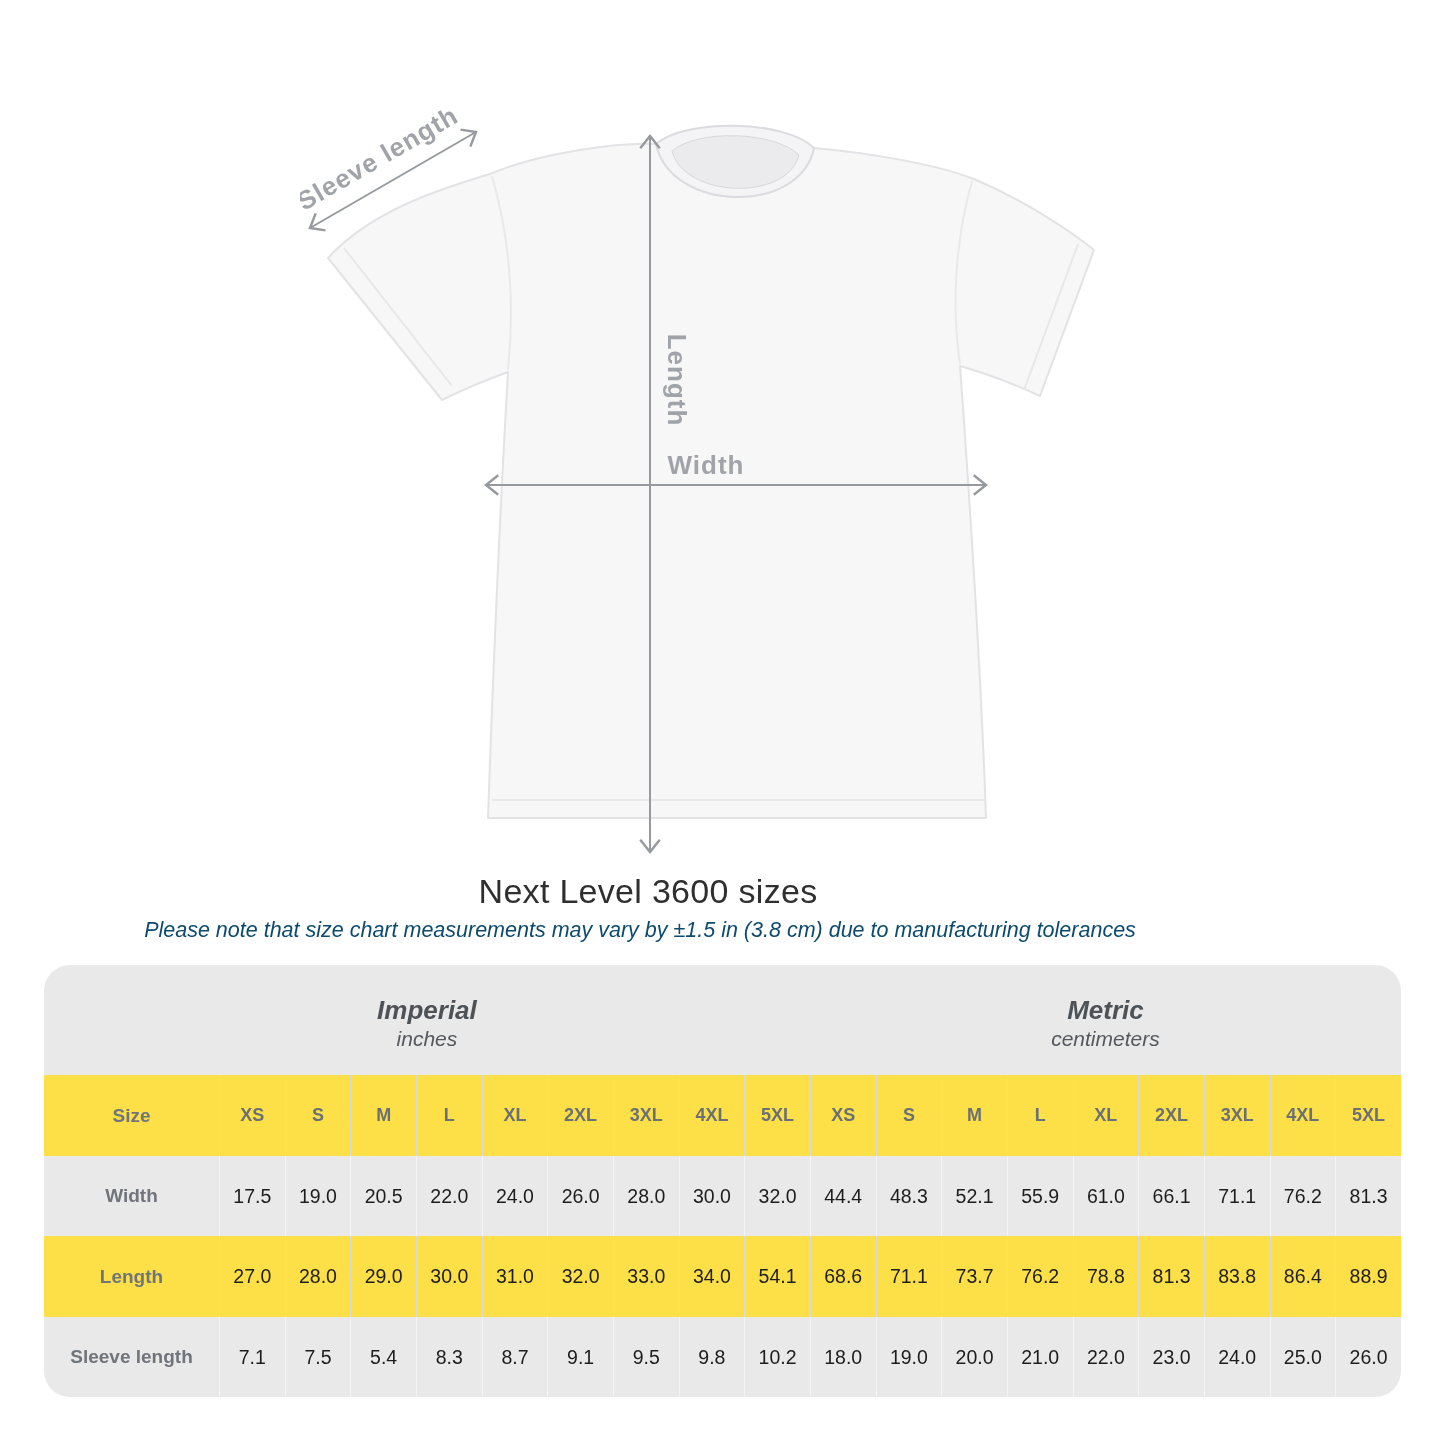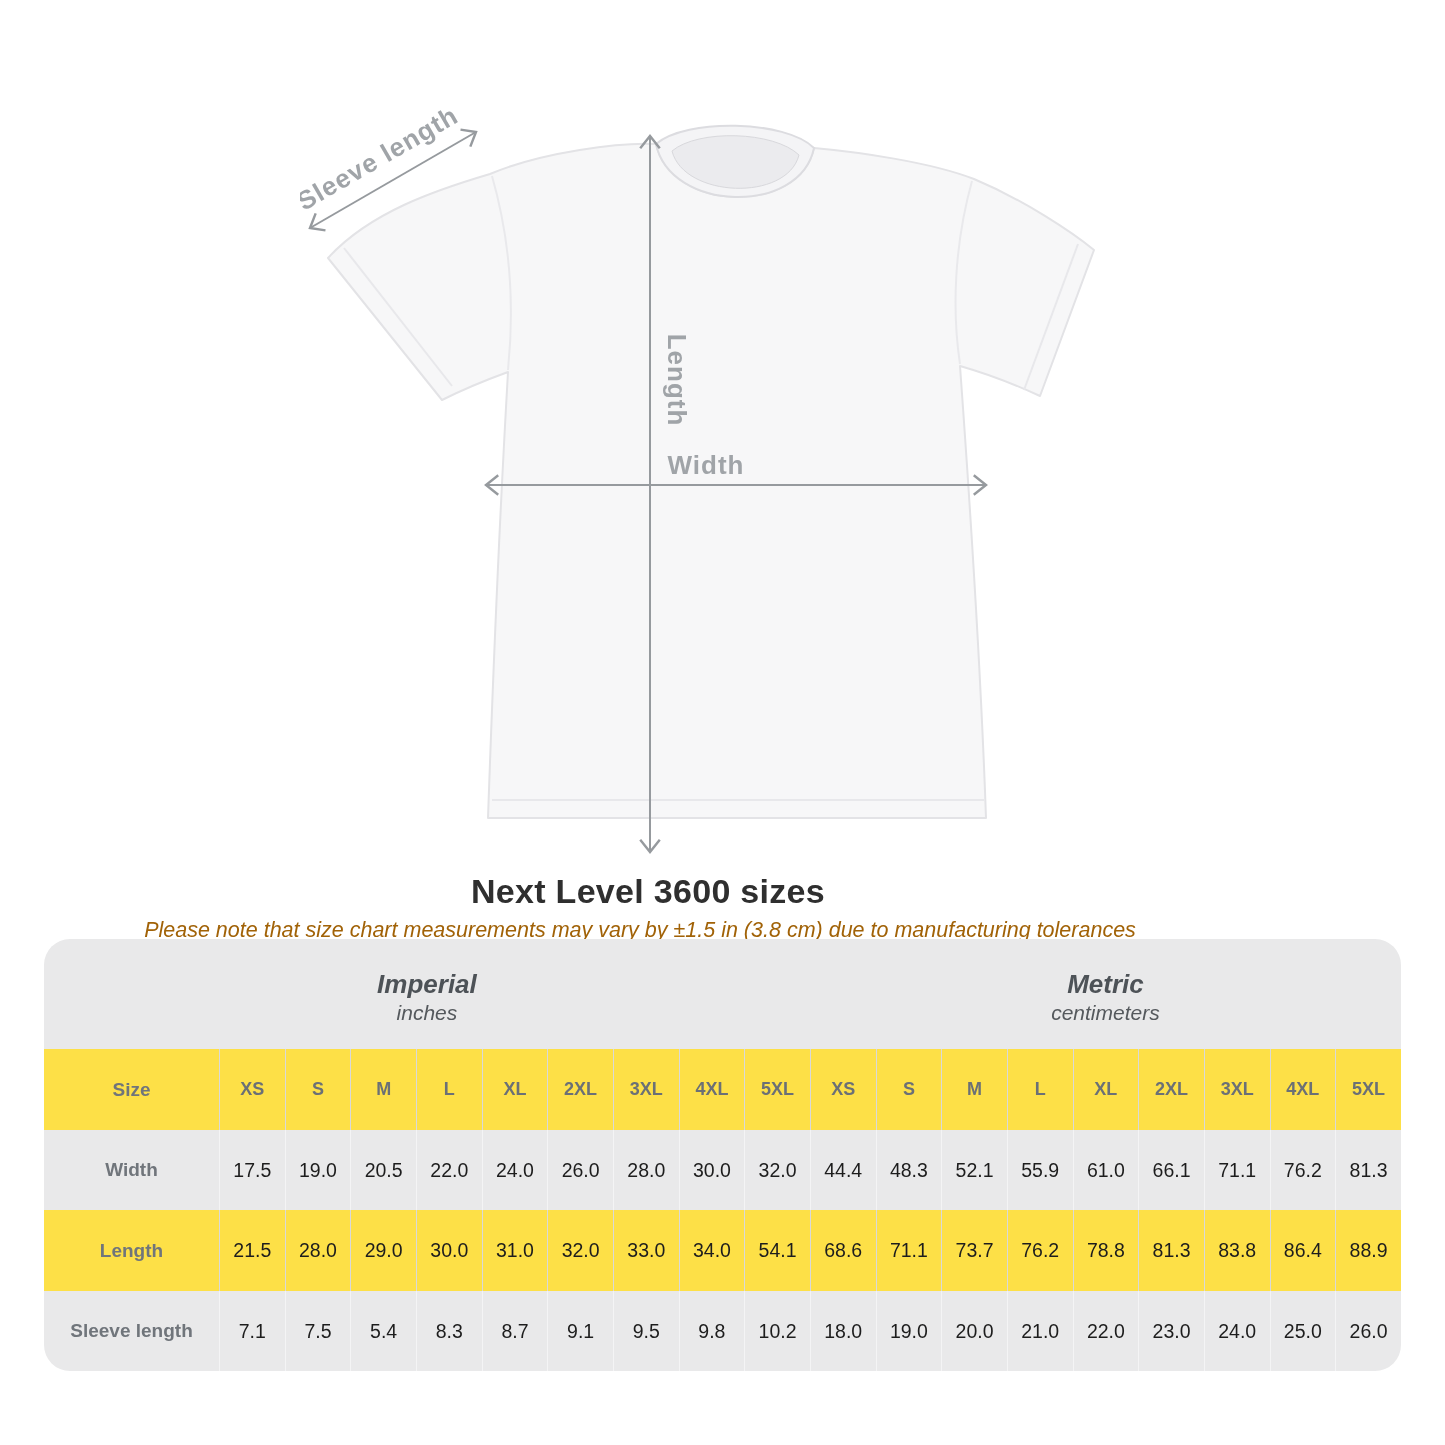--- a/index.html
+++ b/index.html
@@ -9,29 +9,29 @@
   }
   
   .diagram-svg{position:absolute;left:300px;top:96px;}
   .meas-label{
     font-family:"Liberation Sans","DejaVu Sans",sans-serif;
     font-weight:bold;font-size:26px;fill:#a0a4a8;letter-spacing:1px;
   }
   
   .page-title{
     position:absolute;left:0;top:872px;width:1296px;text-align:center;
-    font-size:34px;font-weight:bold;color:#2f2f2f;letter-spacing:.3px;
+    font-size:34px;font-weight:normal;color:#2f2f2f;letter-spacing:.3px;
   }
   .page-subtitle{
     position:absolute;left:0;top:918px;width:1280px;text-align:center;
-    font-size:21.5px;font-style:italic;color:#a16207;
+    font-size:21.5px;font-style:italic;color:#0c4a6e;
   }
   
   .table-wrap{
-    position:absolute;left:44px;top:939px;width:1357px;
+    position:absolute;left:44px;top:965px;width:1357px;
     border-radius:26px;overflow:hidden;background:#ffffff;
   }
   table.size-table{
     width:100%;border-collapse:separate;border-spacing:0;table-layout:fixed;
   }
   .size-table td{
     text-align:center;vertical-align:middle;padding:0;
   }
   tr.band td{background:#e9e9ea;height:110px;}
   .group-label{font-size:26px;font-weight:bold;font-style:italic;color:#4d5257;line-height:32px;margin-top:6px;}
@@ -161,21 +161,21 @@
           <td class="num">52.1</td>
           <td class="num">55.9</td>
           <td class="num">61.0</td>
           <td class="num">66.1</td>
           <td class="num">71.1</td>
           <td class="num">76.2</td>
           <td class="num">81.3</td>
         </tr>
         <tr class="white">
           <td class="lbl">Length</td>
-          <td class="num">21.5</td>
+          <td class="num">27.0</td>
           <td class="num">28.0</td>
           <td class="num">29.0</td>
           <td class="num">30.0</td>
           <td class="num">31.0</td>
           <td class="num">32.0</td>
           <td class="num">33.0</td>
           <td class="num">34.0</td>
           <td class="num">54.1</td>
           <td class="num">68.6</td>
           <td class="num">71.1</td>

